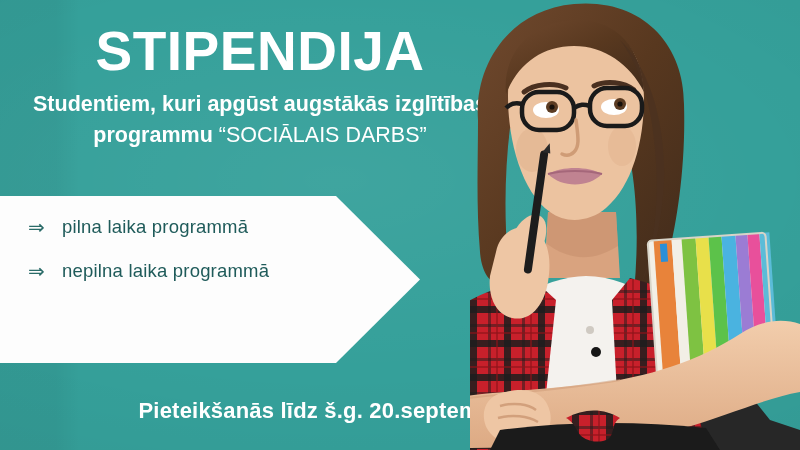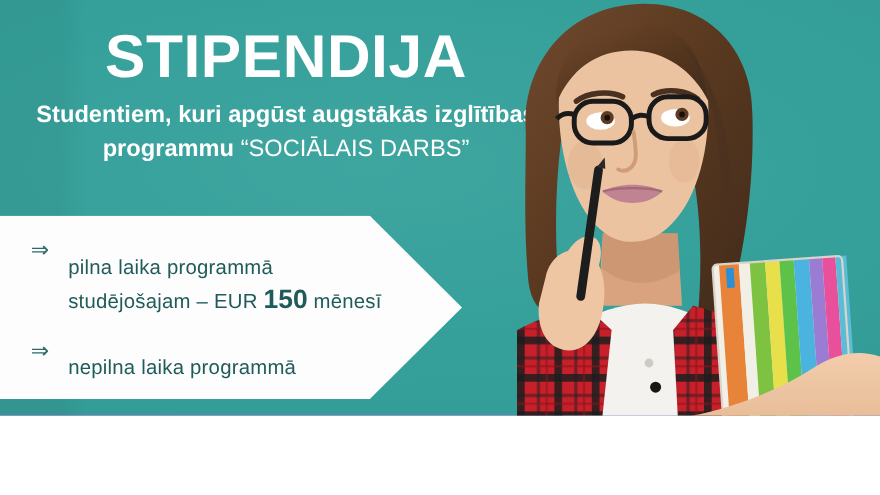--- a/index.html
+++ b/index.html
@@ -3,23 +3,23 @@
 <meta charset="utf-8">
 <style>
   html, body {
     margin: 0;
     padding: 0;
     background: #ffffff;
   }
   #poster {
     position: relative;
     width: 800px;
-    height: 378px;
+    height: 450px;
     overflow: hidden;
-    background: #d946ef;
+    background: #4c1d95;
     font-family: "Liberation Sans", sans-serif;
     -webkit-font-smoothing: antialiased;
   }
 
   
   .bg-base {
     position: absolute;
     inset: 0;
     background: #35a09a;
   }
@@ -96,21 +96,20 @@
     color: #2a6b68;
     font-family: "DejaVu Sans", sans-serif;
   }
   .bullet-text {
     flex: 1 1 auto;
     color: #1f5b5a;
     font-size: 18.5px;
     line-height: 30px;
     font-weight: 500;
     letter-spacing: 0.2px;
-    margin-top: 16px;
   }
   .bullet-line2 {
     white-space: nowrap;
   }
   .amount {
     font-size: 24px;
     font-weight: 600;
     letter-spacing: 0px;
   }
 
@@ -157,23 +156,20 @@
     </div>
   </div>
 
   <div class="arrow-banner">
     <div class="bullet-list">
 
       <div class="bullet-row">
         <div class="bullet-arrow">⇒</div>
         <div class="bullet-text">
           <div>pilna laika programmā</div>
-          <div class="bullet-line2">
-            <span>studējošajam – EUR </span><span class="amount">150</span><span> mēnesī</span>
-          </div>
         </div>
       </div>
 
       <div class="bullet-row">
         <div class="bullet-arrow">⇒</div>
         <div class="bullet-text">
           <div>nepilna laika programmā</div>
         </div>
       </div>
 

